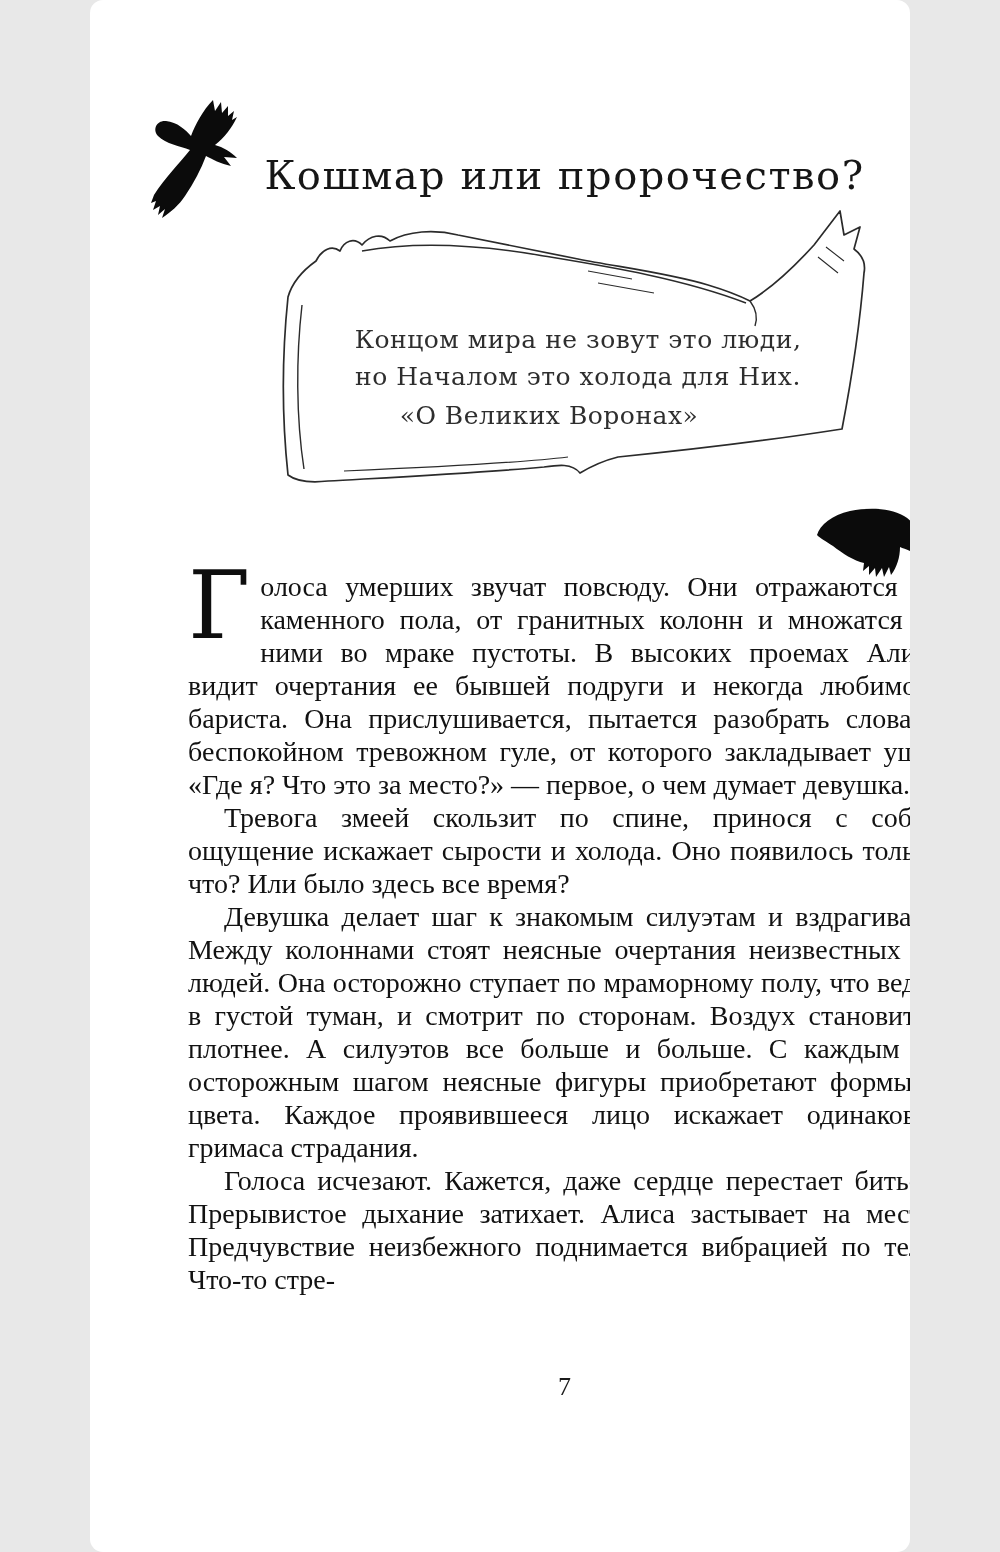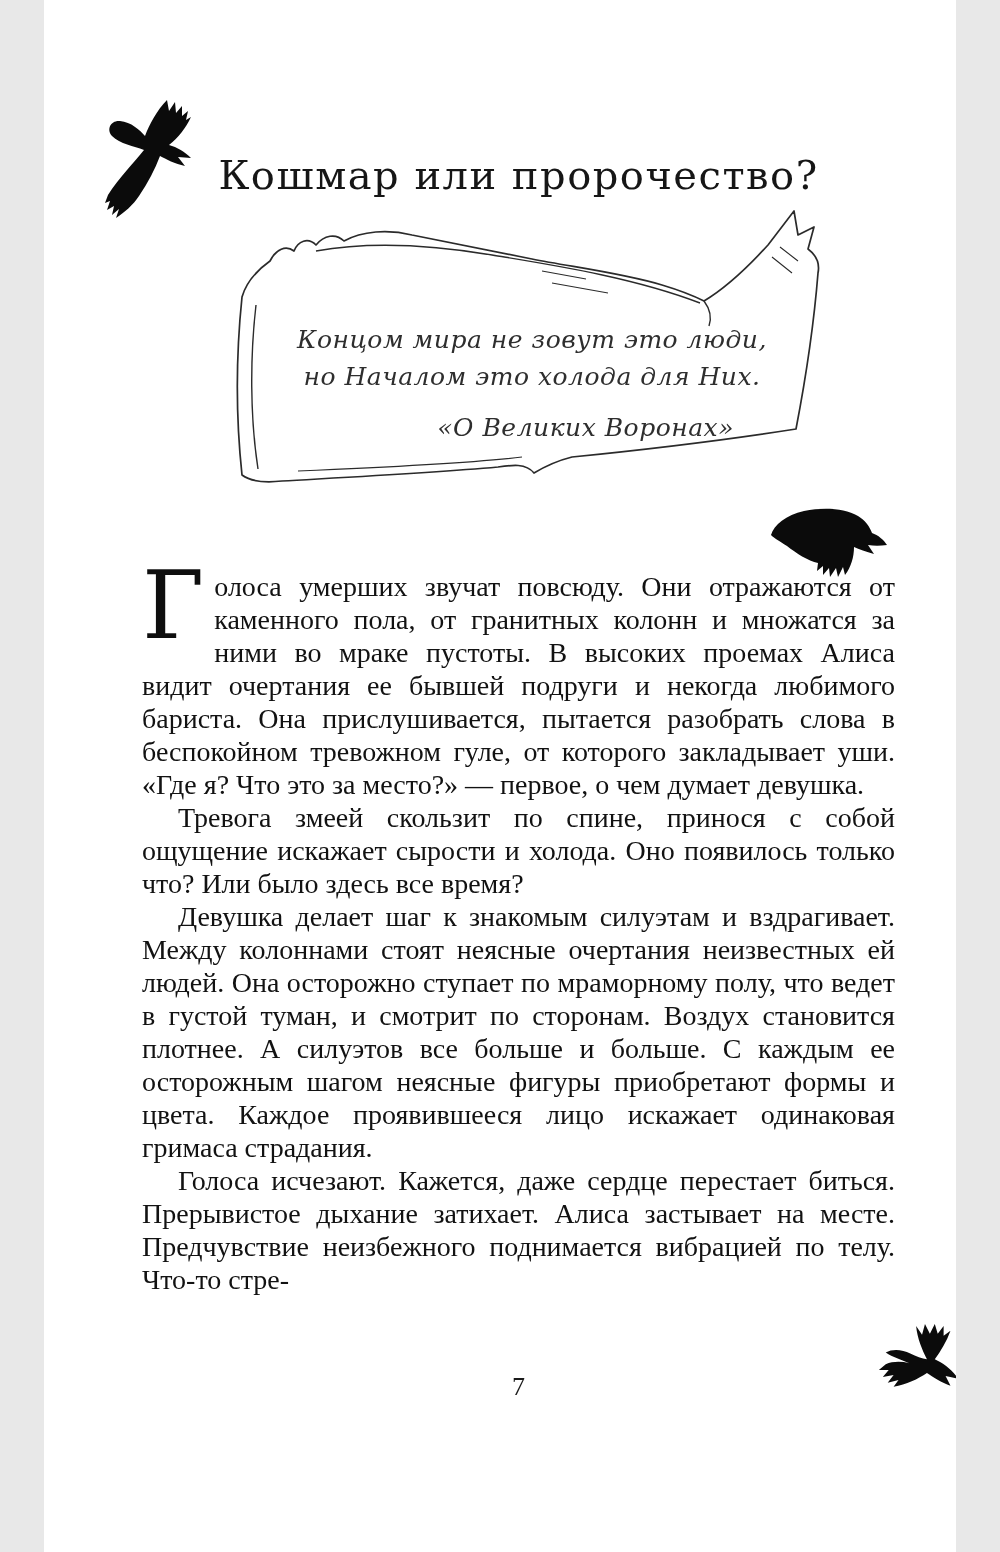--- a/index.html
+++ b/index.html
@@ -1,24 +1,25 @@
 <!DOCTYPE html>
 <html lang="ru"><head>
 <meta charset="utf-8">
 <style>
   html, body { margin: 0; padding: 0; background: #e8e8e8; }
   .page {
     position: relative;
-    width: 912px;
+    width: 820px;
     height: 1552px;
     margin: 0 auto;
     background: #ffffff;
     overflow: hidden;
     font-family: "Liberation Serif", serif;
     color: #141414;
+    border-radius: 13px;
   }
 
   
   .raven { position: absolute; pointer-events: none; }
   .raven svg { display: block; width: 100%; height: 100%; }
   .raven path { fill: #0b0b0b; }
 
   
   .chapter-title {
     position: absolute;
@@ -30,31 +31,29 @@
     color: #161616;
   }
 
   
   .scroll-wrap { position: absolute; left: 168px; top: 205px; width: 630px; height: 300px; }
   .scroll-wrap svg { position: absolute; left: 0; top: 0; width: 100%; height: 100%; }
   .epigraph {
     position: absolute;
     left: 60px; top: 116px; width: 520px;
     font-family: "DejaVu Serif", serif;
-    font-style: italic;
     font-size: 25px;
     line-height: 37px;
     color: #2e2e2e;
     text-align: center;
     letter-spacing: 0.5px;
   }
   .epigraph .attribution {
-    text-align: right;
     padding-right: 58px;
-    margin-top: 14px;
+    margin-top: 2px;
   }
 
   
   .body-text {
     position: absolute;
     left: 98px; top: 570px; width: 753px;
     font-size: 28px;
     line-height: 33px;
     text-align: justify;
     color: #121212;

